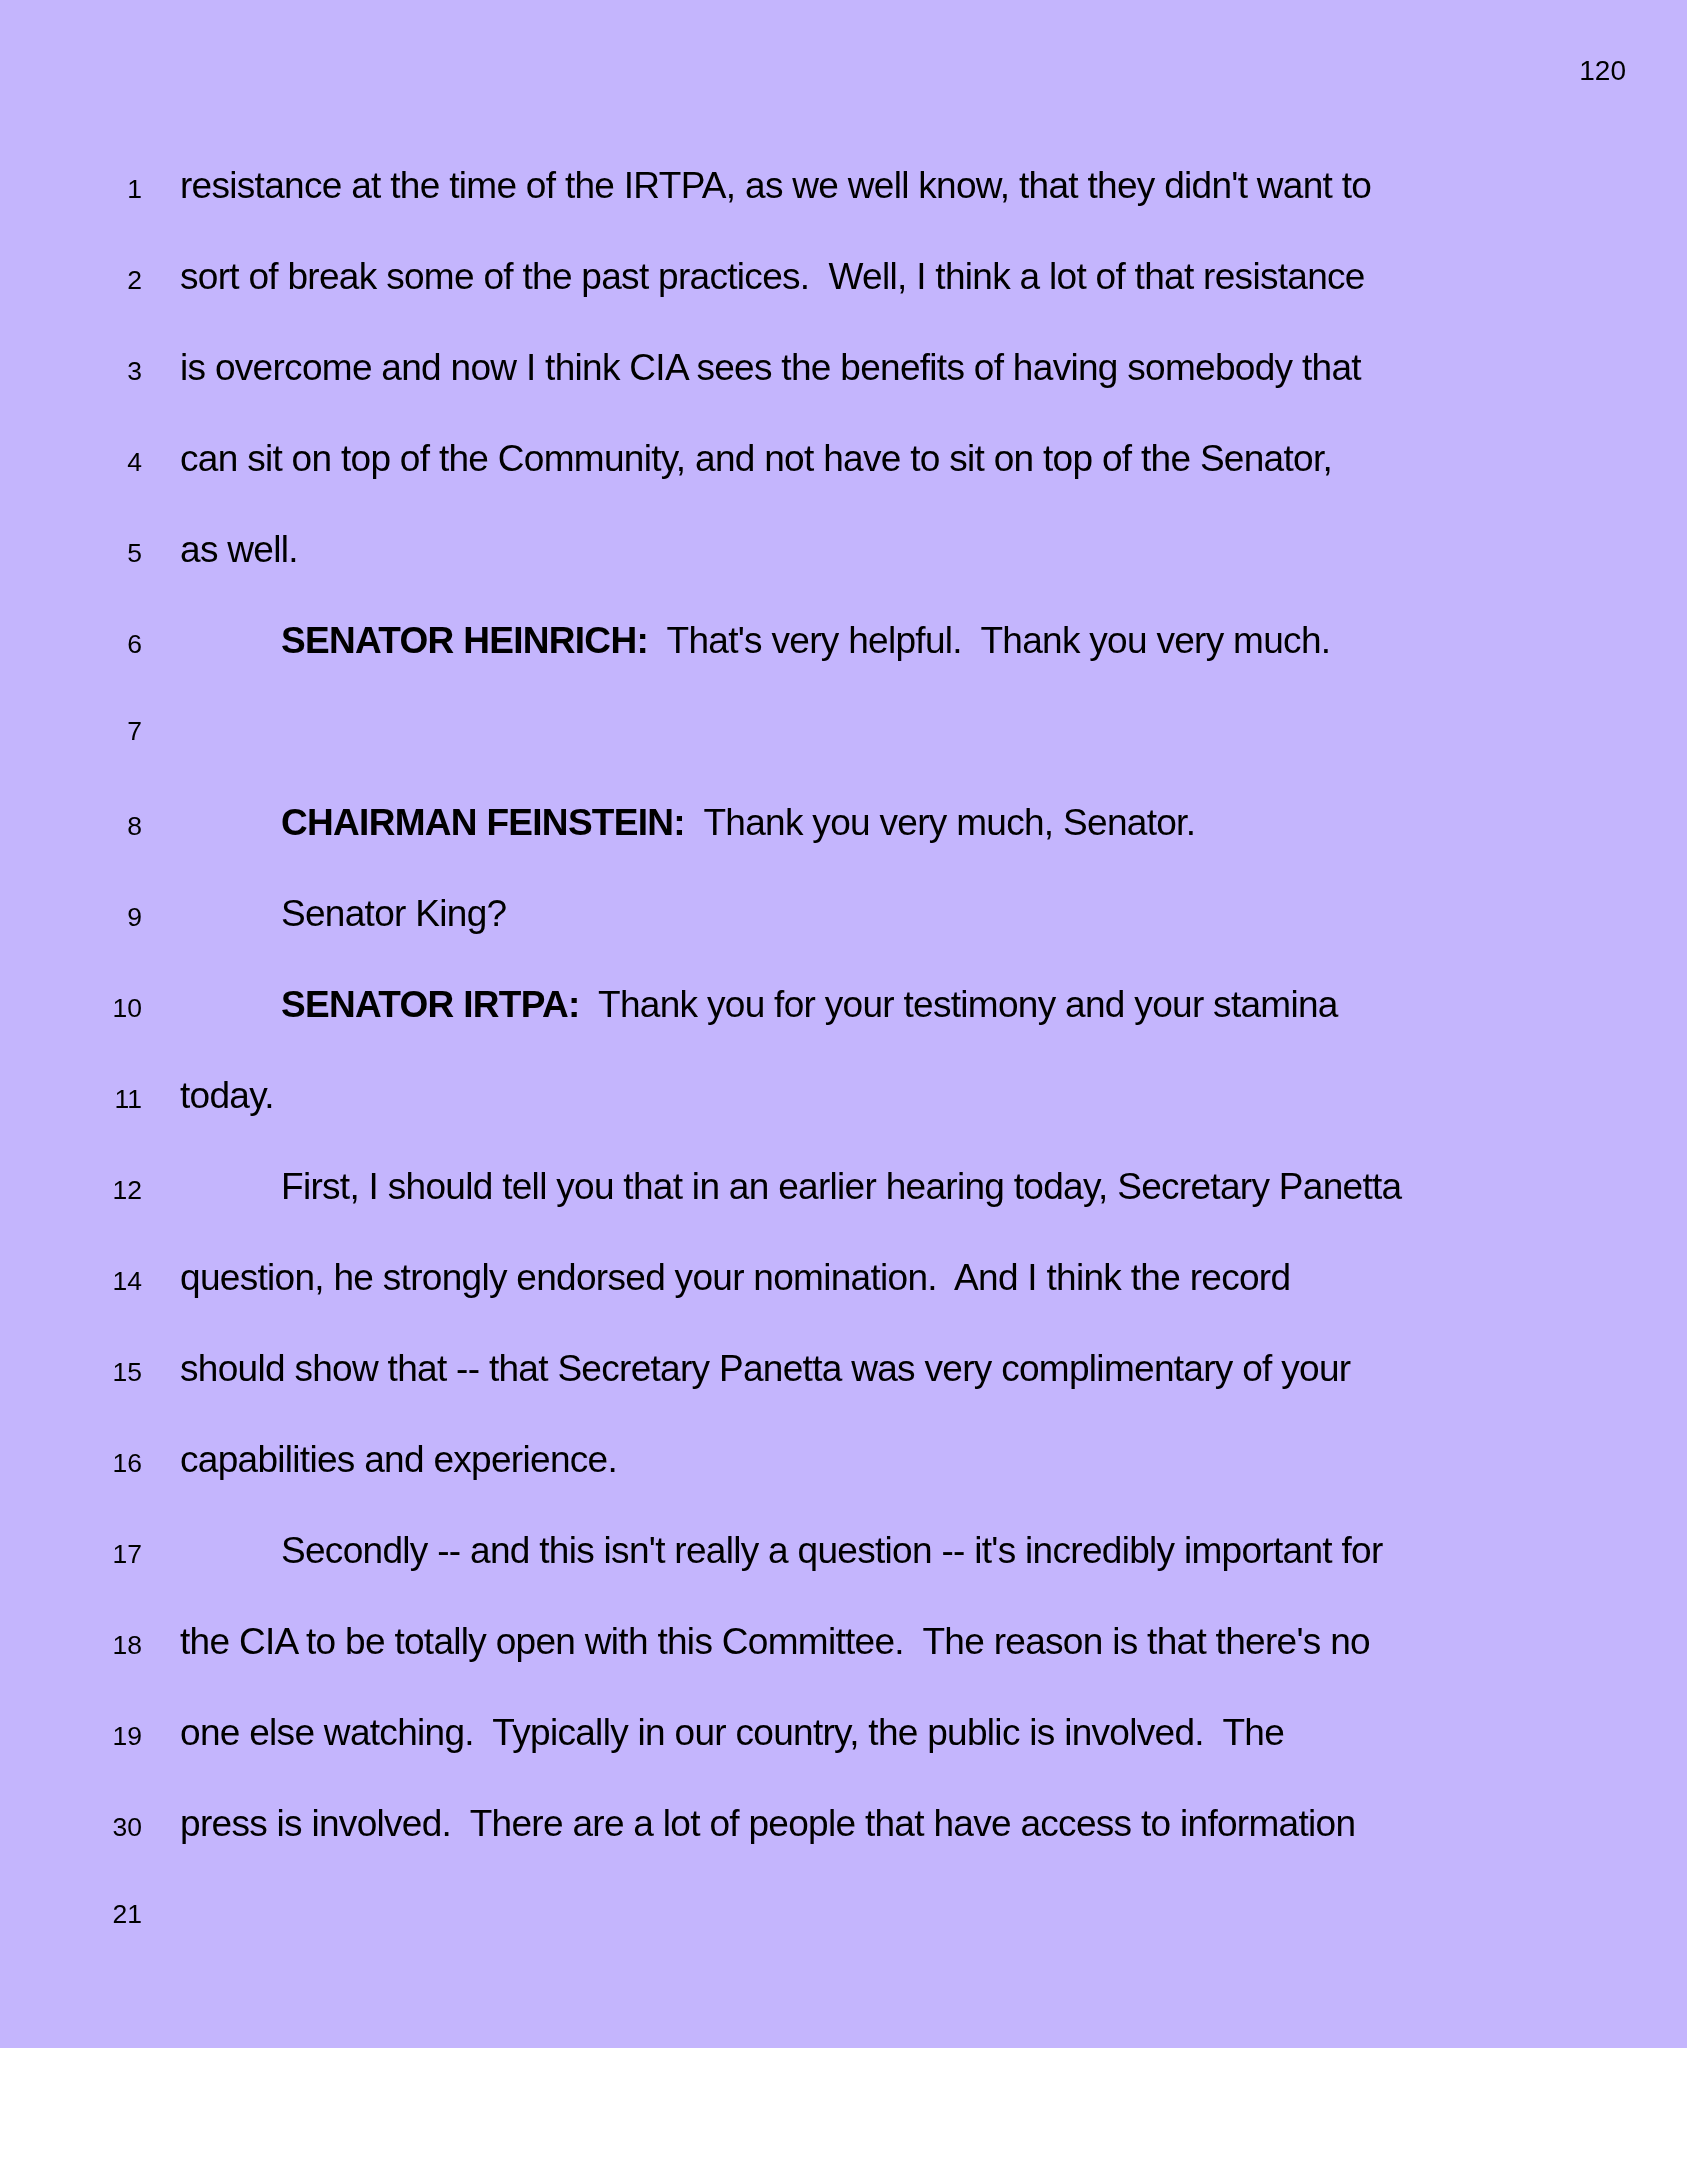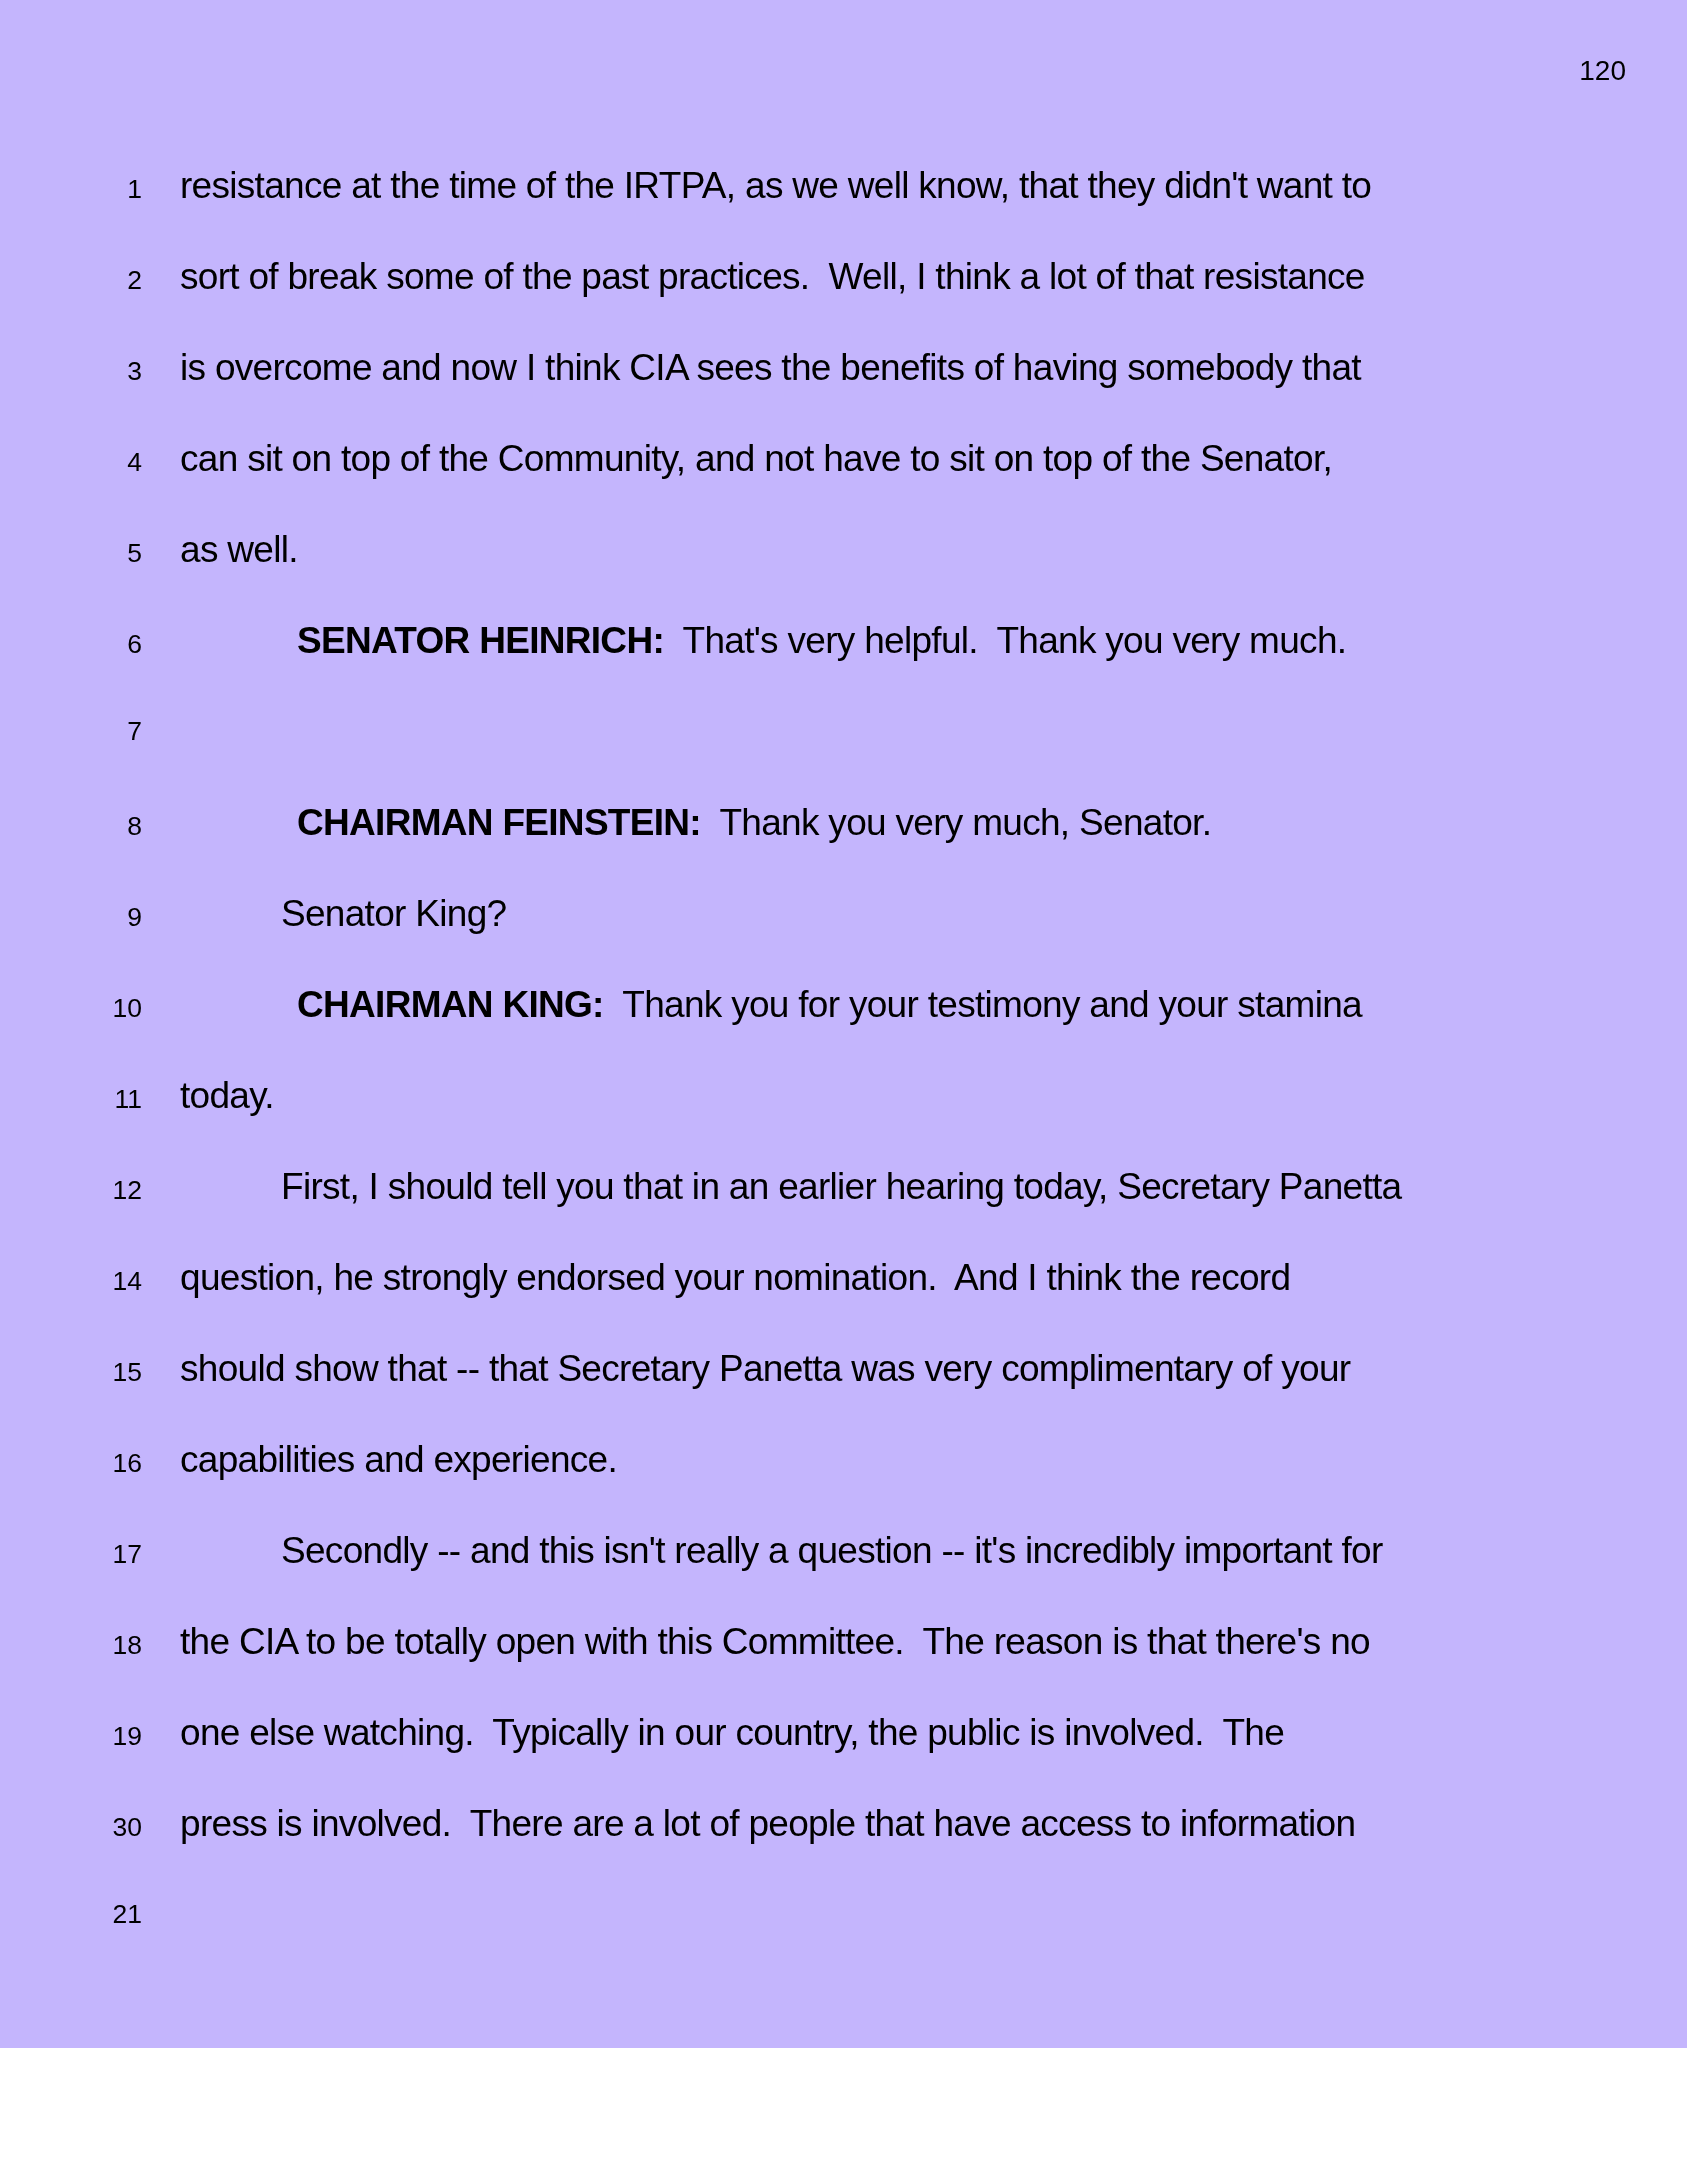--- a/index.html
+++ b/index.html
@@ -49,39 +49,38 @@
     margin-left: 38px;
     font-size: 37px;
     letter-spacing: -0.7px;
     color: #000000;
   }
   .line.indent .line-text {
     padding-left: 101px;
   }
   .line-text strong {
     font-weight: bold;
-    margin-left: 16px;
   }
 </style>
 </head>
 <body>
 
 <div class="page">
   <div class="page-number">120</div>
   <div class="lines" id="lines-container">
       <div class="line"><span class="line-num">1</span><span class="line-text">resistance at the time of the IRTPA, as we well know, that they didn't want to</span></div>
       <div class="line"><span class="line-num">2</span><span class="line-text">sort of break some of the past practices.  Well, I think a lot of that resistance</span></div>
       <div class="line"><span class="line-num">3</span><span class="line-text">is overcome and now I think CIA sees the benefits of having somebody that</span></div>
       <div class="line"><span class="line-num">4</span><span class="line-text">can sit on top of the Community, and not have to sit on top of the Senator,</span></div>
       <div class="line"><span class="line-num">5</span><span class="line-text">as well.</span></div>
       <div class="line indent"><span class="line-num">6</span><span class="line-text"><strong>SENATOR HEINRICH:</strong>  That's very helpful.  Thank you very much.</span></div>
       <div class="line indent"><span class="line-num">7</span></div>
       <div class="line indent"><span class="line-num">8</span><span class="line-text"><strong>CHAIRMAN FEINSTEIN:</strong>  Thank you very much, Senator.</span></div>
       <div class="line indent"><span class="line-num">9</span><span class="line-text">Senator King?</span></div>
-      <div class="line indent"><span class="line-num">10</span><span class="line-text"><strong>CHAIRMAN KING:</strong>  Thank you for your testimony and your stamina</span></div>
+      <div class="line indent"><span class="line-num">10</span><span class="line-text"><strong>SENATOR IRTPA:</strong>  Thank you for your testimony and your stamina</span></div>
       <div class="line"><span class="line-num">11</span><span class="line-text">today.</span></div>
       <div class="line indent"><span class="line-num">12</span><span class="line-text">First, I should tell you that in an earlier hearing today, Secretary Panetta</span></div>
       <div class="line"><span class="line-num">14</span><span class="line-text">question, he strongly endorsed your nomination.  And I think the record</span></div>
       <div class="line"><span class="line-num">15</span><span class="line-text">should show that -- that Secretary Panetta was very complimentary of your</span></div>
       <div class="line"><span class="line-num">16</span><span class="line-text">capabilities and experience.</span></div>
       <div class="line indent"><span class="line-num">17</span><span class="line-text">Secondly -- and this isn't really a question -- it's incredibly important for</span></div>
       <div class="line"><span class="line-num">18</span><span class="line-text">the CIA to be totally open with this Committee.  The reason is that there's no</span></div>
       <div class="line"><span class="line-num">19</span><span class="line-text">one else watching.  Typically in our country, the public is involved.  The</span></div>
       <div class="line"><span class="line-num">30</span><span class="line-text">press is involved.  There are a lot of people that have access to information</span></div>
       <div class="line"><span class="line-num">21</span></div>

